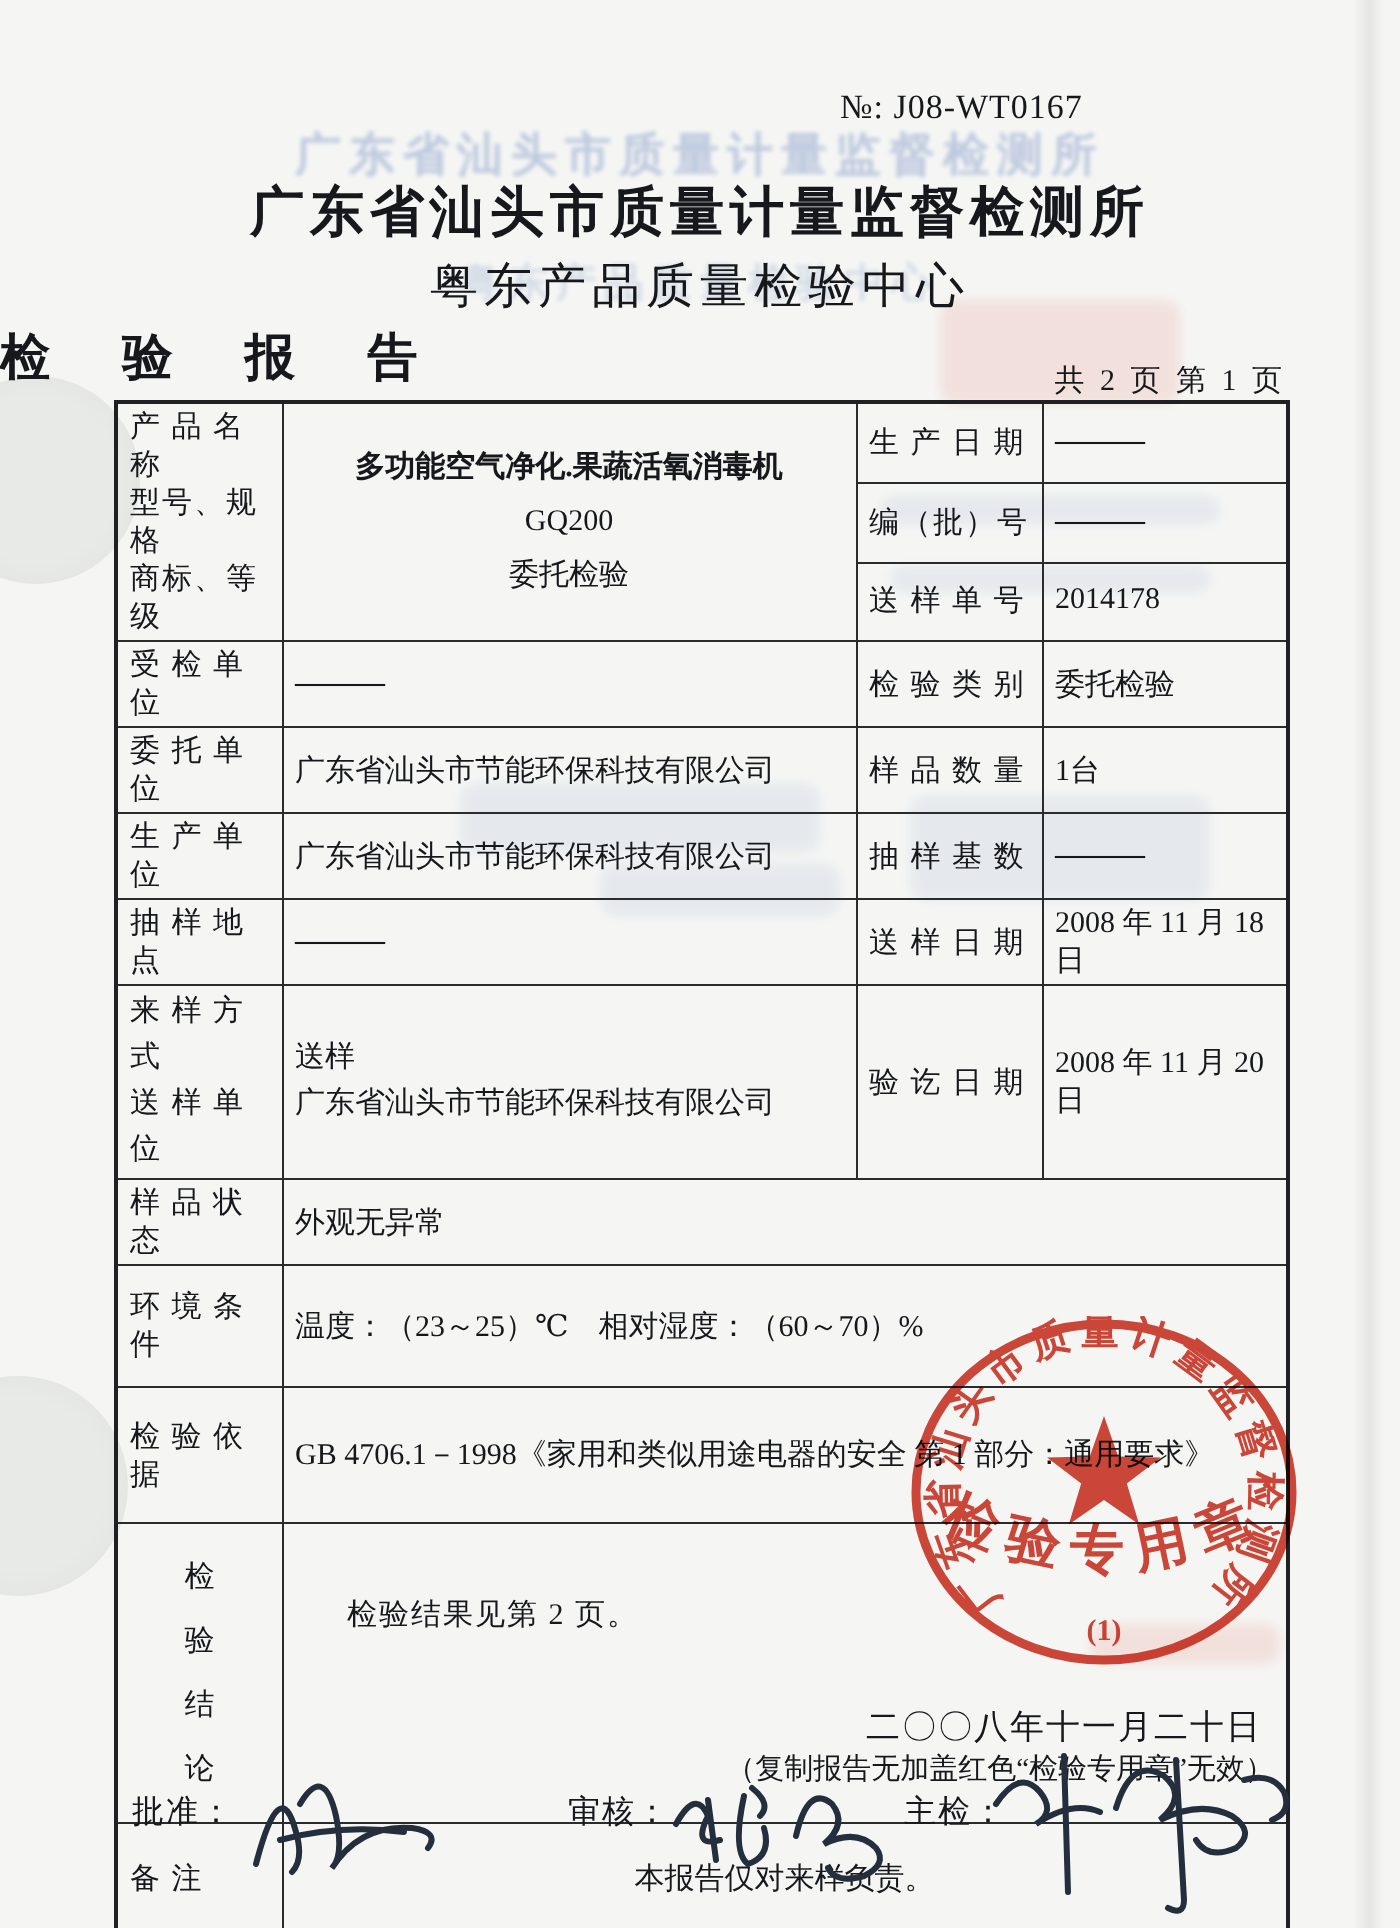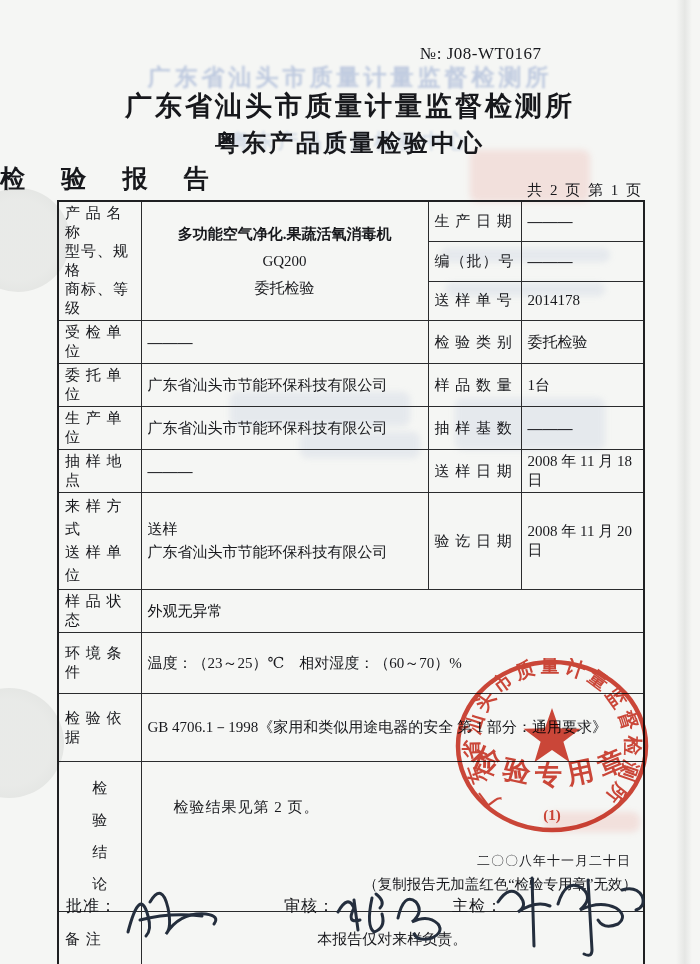--- a/index.html
+++ b/index.html
@@ -21,42 +21,42 @@
   .smudge.red{background:rgba(225,90,75,.14);}
   .ghost-line{position:absolute;left:0;width:700px;text-align:center;
     color:rgba(100,130,188,.38);font-weight:bold;filter:blur(1.1px);
     letter-spacing:4px;pointer-events:none;}
 
   
   .doc-no{position:absolute;left:420px;top:44px;font-size:17px;letter-spacing:.5px;}
   .title-org{position:absolute;left:0;top:88px;width:700px;text-align:center;
     font-size:27px;font-weight:bold;letter-spacing:3px;}
   .title-center{position:absolute;left:0;top:127px;width:700px;text-align:center;
-    font-size:24px;font-weight:bold;letter-spacing:3px;}
+    font-size:24px;font-weight:normal;letter-spacing:3px;}
   .title-report{position:absolute;left:0;top:162px;width:700px;text-align:left;
     font-size:25px;font-weight:bold;letter-spacing:15px;}
   .pagination{position:absolute;left:403px;top:181px;width:240px;text-align:right;
     font-size:15px;letter-spacing:2px;}
 
   
   table.report{position:absolute;left:57px;top:200px;width:586px;height:680px;
     border-collapse:collapse;table-layout:fixed;border:2.5px solid #1f2022;}
   table.report td{border:1.6px solid #2a2b2d;font-size:15px;padding:2px 6px;
     vertical-align:middle;overflow:visible;}
   td.lbl{padding-left:8px;letter-spacing:1px;}
   td.val{padding-left:12px;}
   .center{text-align:center;}
   .dash{letter-spacing:0;font-weight:bold;}
   .prod-line{line-height:27px;text-align:center;}
   .two-line{line-height:23px;}
   .concl-lbl{display:flex;flex-direction:column;align-items:center;
     justify-content:center;gap:13px;height:100%;letter-spacing:0;}
   .concl-cell{position:relative;}
   .concl-result{position:absolute;left:32px;top:36px;font-size:15px;letter-spacing:1px;}
-  .concl-date{position:absolute;right:12px;top:90px;font-size:13px;letter-spacing:1px;}
+  .concl-date{position:absolute;right:12px;top:90px;font-size:17px;letter-spacing:1px;}
   .concl-note{position:absolute;right:6px;top:113px;font-size:14.5px;}
 
   
   .stamp{position:absolute;left:452px;top:658px;width:200px;height:182px;
     z-index:5;pointer-events:none;mix-blend-mode:multiply;opacity:.85;}
 
   
   .footer{position:absolute;left:0;top:884px;width:700px;height:70px;font-size:16px;}
   .sig-label{position:absolute;top:12px;letter-spacing:1px;}
   .lab-approve{left:66px;} .lab-review{left:284px;} .lab-chief{left:452px;}

